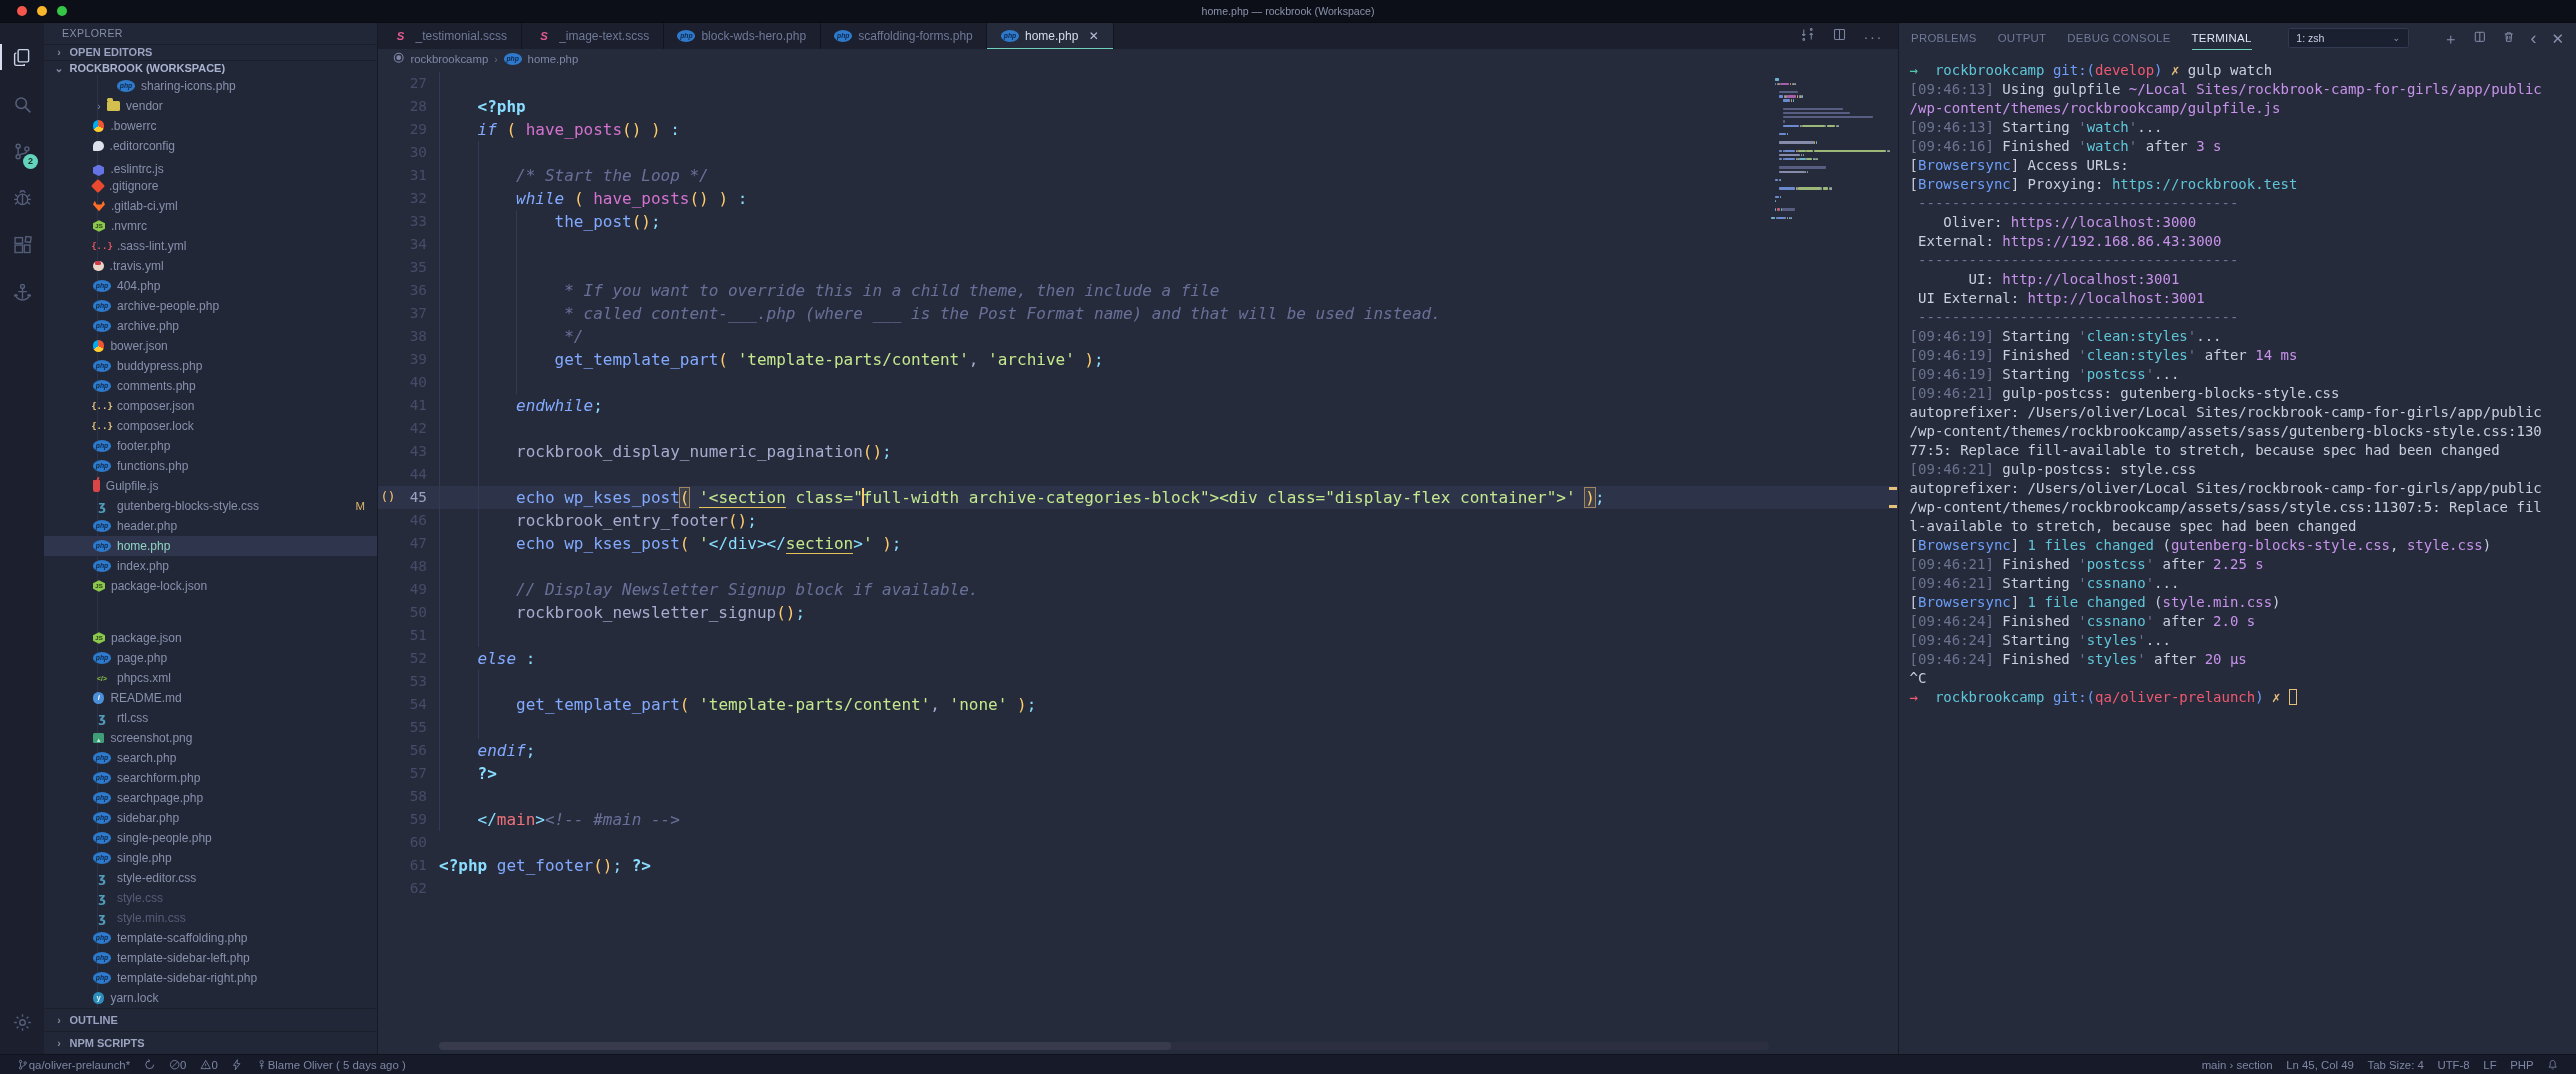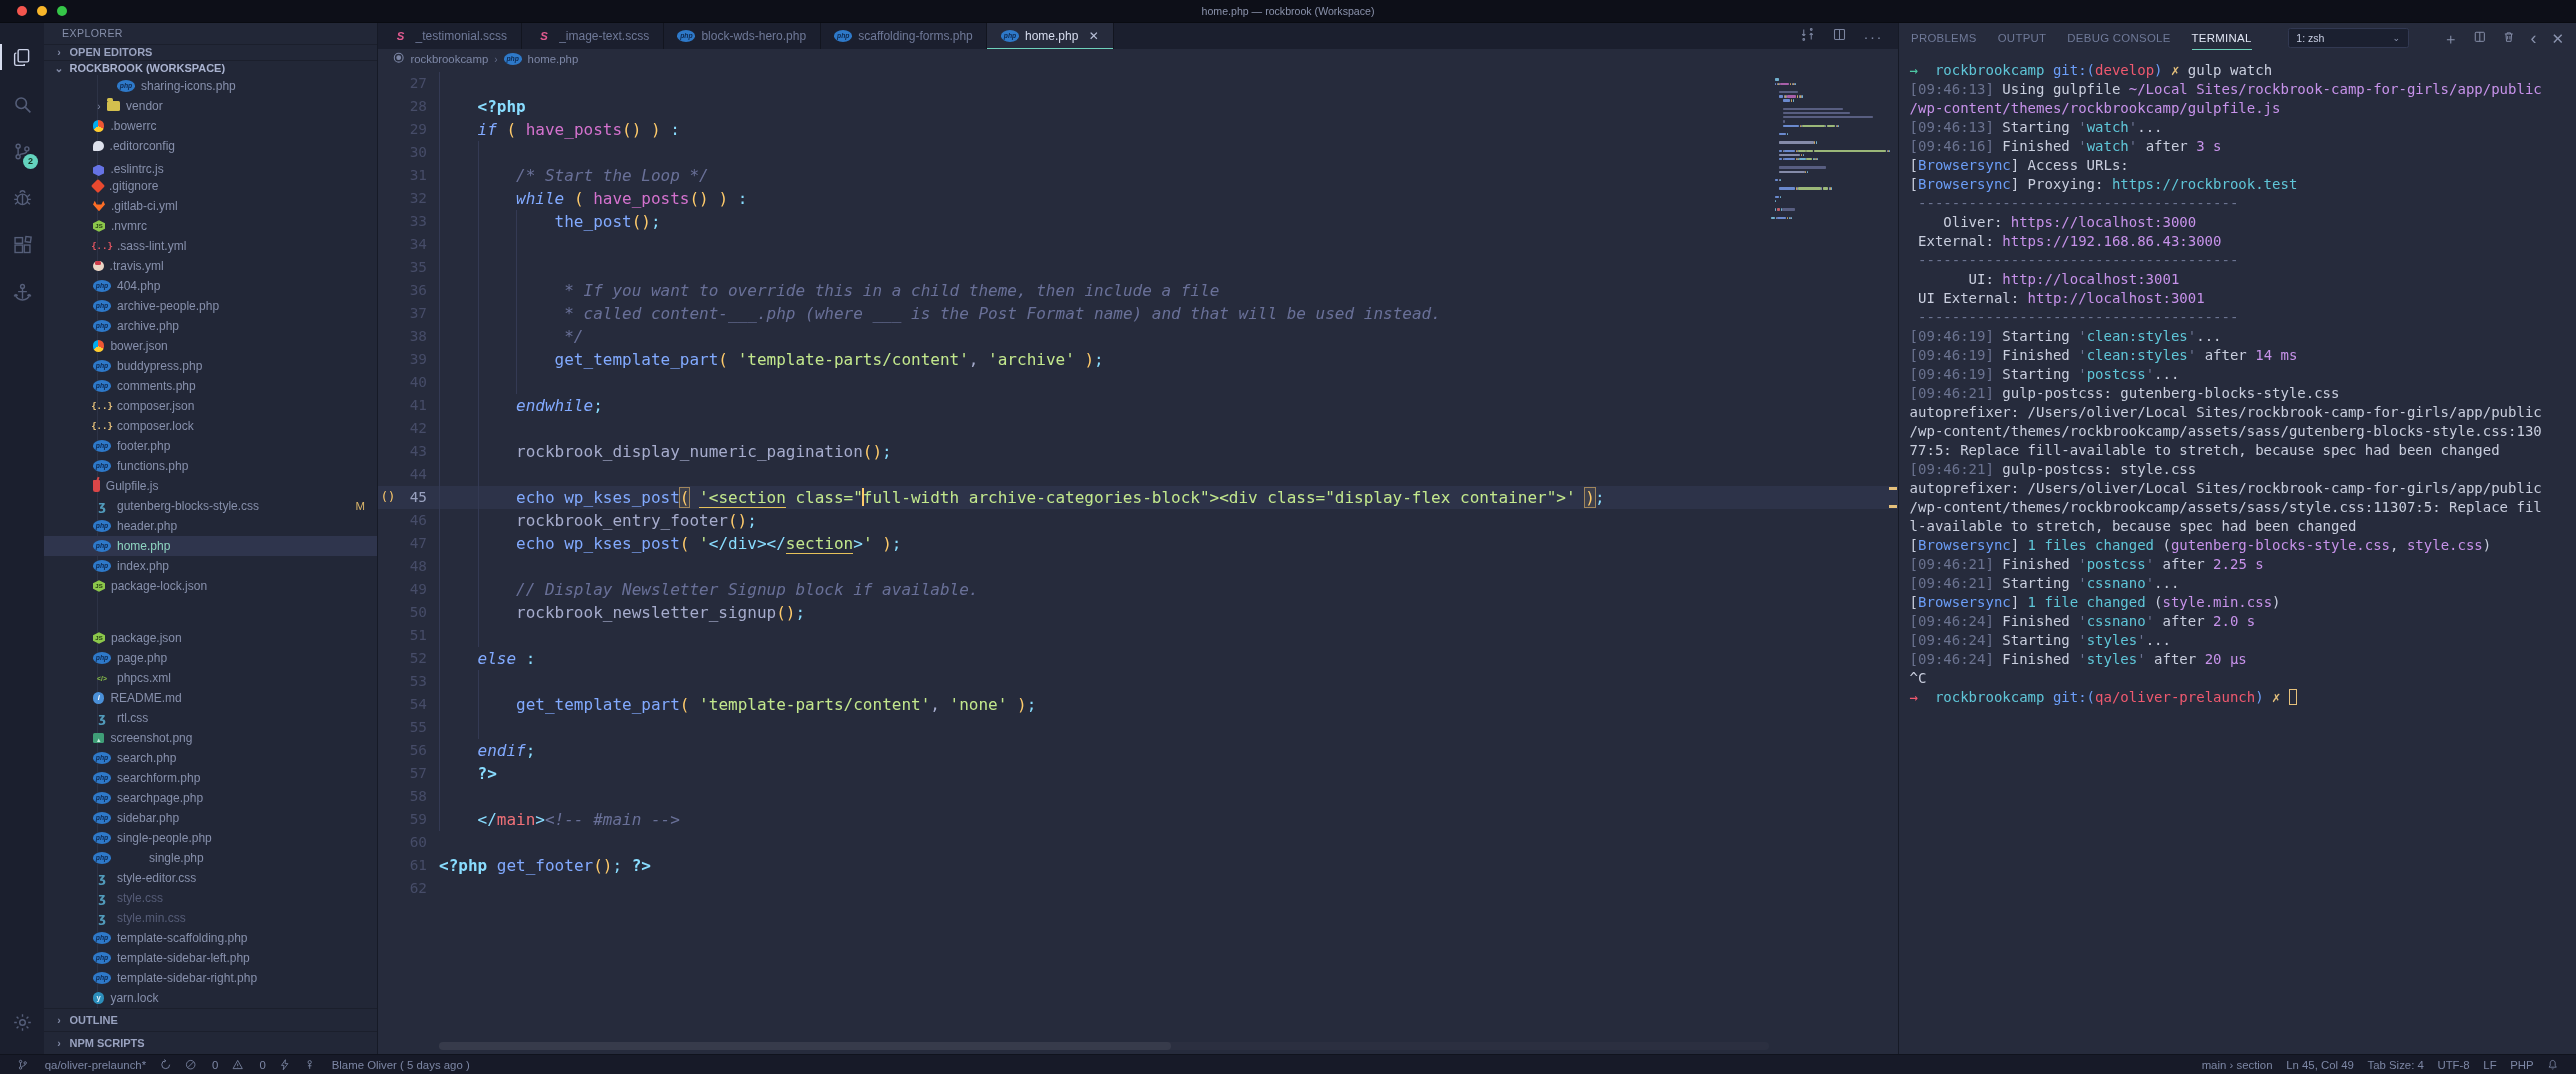--- a/index.html
+++ b/index.html
@@ -149,21 +149,21 @@
     font-size:14px; line-height:19px; overflow:hidden; }
   .tl-line { white-space:pre; }
   .tm-f { color:#c9cede; } .tm-d { color:#6b7390; } .tm-cy { color:#5fc6d8; }
   .tm-bl { color:#6c9ef8; } .tm-pu { color:#c792ea; } .tm-re { color:#ef596f; }
   .tm-ye { color:#e5c07b; } .tm-gr { color:#4ec9a5; }
   .tcursor { display:inline-block; width:8.3px; height:16px; border:1.1px solid #e5c07b; vertical-align:-3px; }
 
   
   .statusbar { height:21px; flex:0 0 21px; background:#171a28; border-top:0.8px solid #10131d;
     display:flex; align-items:center; font-size:11.4px; color:#7d87a5; padding:0 10.6px; gap:0; }
-  .st-item { display:flex; align-items:center; gap:16px; padding:0 6.8px; height:100%; cursor:pointer; white-space:nowrap; }
+  .st-item { display:flex; align-items:center; gap:0; padding:0 6.8px; height:100%; cursor:pointer; white-space:nowrap; }
   .st-item svg { width:11.4px; height:11.4px; }
   .st-right { margin-left:auto; display:flex; align-items:center; }
 </style>
 </head>
 <body>
 
 <div class="window">
 
   <div class="titlebar">
     <div class="traffic">
@@ -382,21 +382,21 @@
             <span class="tlabel">searchpage.php</span>
           </div>
           <div class="trow" style="padding-left: 49px;">
             <span class="fi fi-php">php</span>
             <span class="tlabel">sidebar.php</span>
           </div>
           <div class="trow" style="padding-left: 49px;">
             <span class="fi fi-php">php</span>
             <span class="tlabel">single-people.php</span>
           </div>
-          <div class="trow" style="padding-left: 49px; gap: 32px;">
+          <div class="trow" style="padding-left: 49px;">
             <span class="fi fi-php">php</span>
             <span class="tlabel">single.php</span>
           </div>
           <div class="trow" style="padding-left: 49px;">
             <span class="fi fi-css">ʒ</span>
             <span class="tlabel">style-editor.css</span>
           </div>
           <div class="trow dim" style="padding-left: 49px;">
             <span class="fi fi-css">ʒ</span>
             <span class="tlabel">style.css</span>

